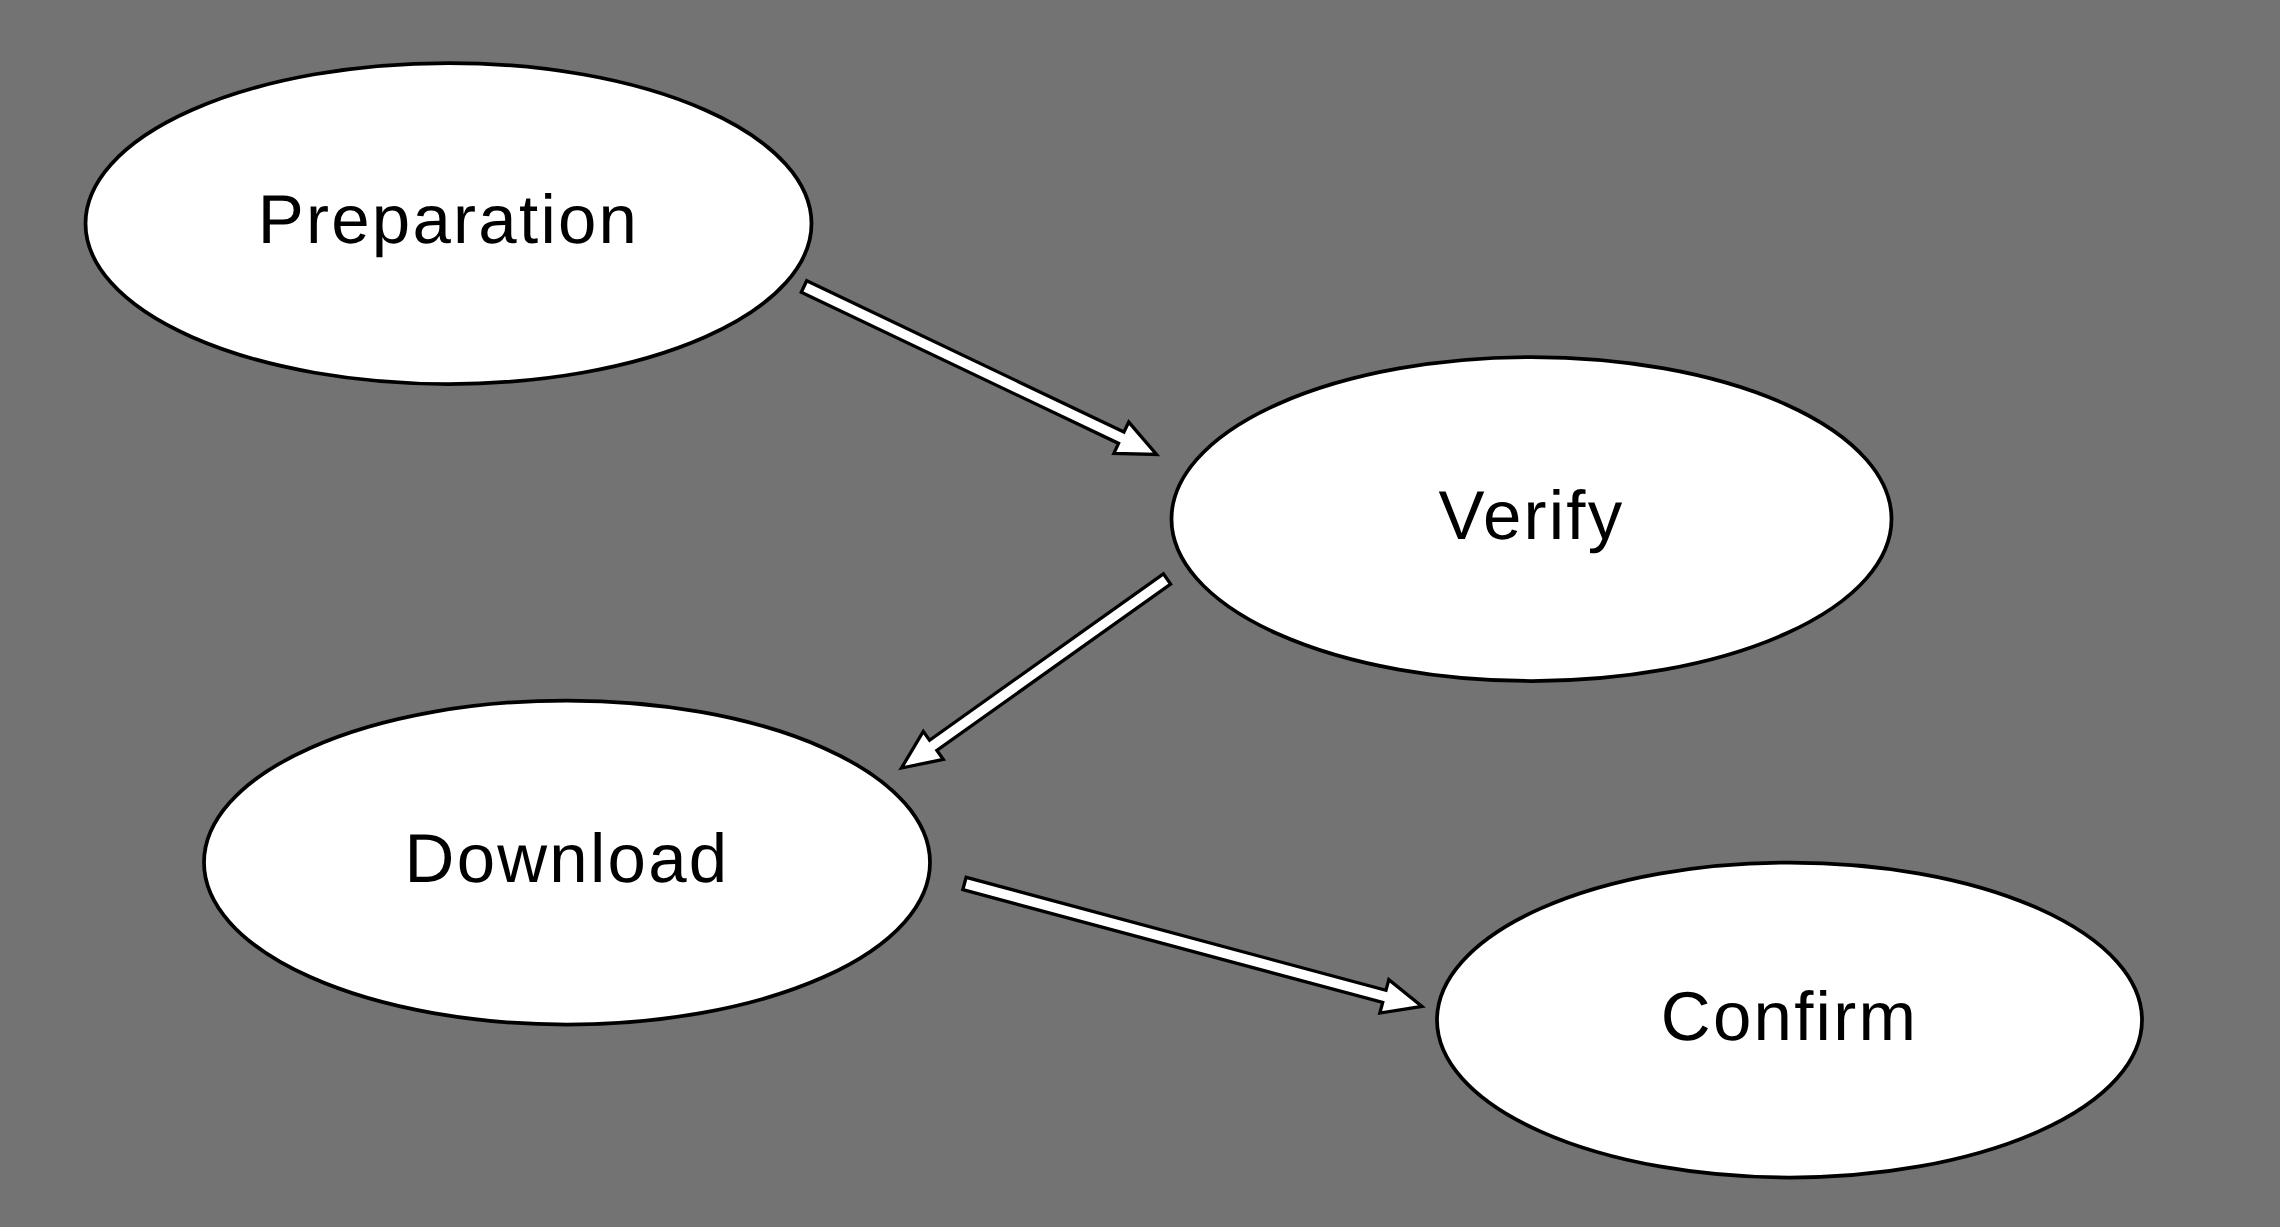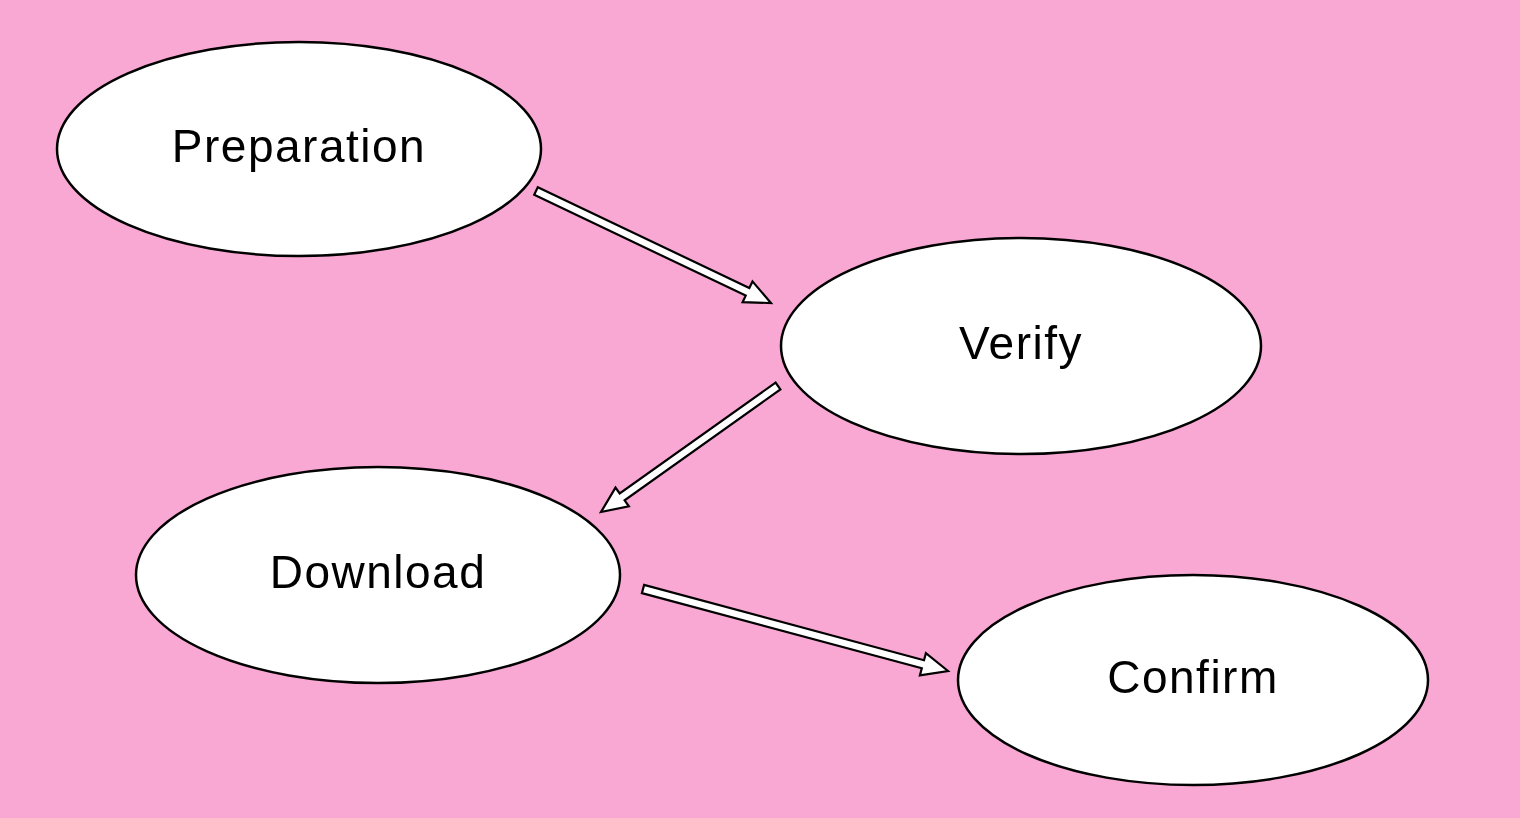--- a/index.html
+++ b/index.html
@@ -8,21 +8,21 @@
     width: 1520px;
     height: 818px;
     background: #ffffff;
     overflow: hidden;
     font-family: "Liberation Sans", sans-serif;
   }
   #stage {
     position: relative;
     width: 1520px;
     height: 818px;
-    background: #f9a8d4;
+    background: #737373;
   }
   svg { display: block; }
   .node-ellipse {
     fill: #ffffff;
     stroke: #000000;
     stroke-width: 2.5;
   }
   .node-label {
     fill: #000000;
     font-family: "Liberation Sans", sans-serif;

